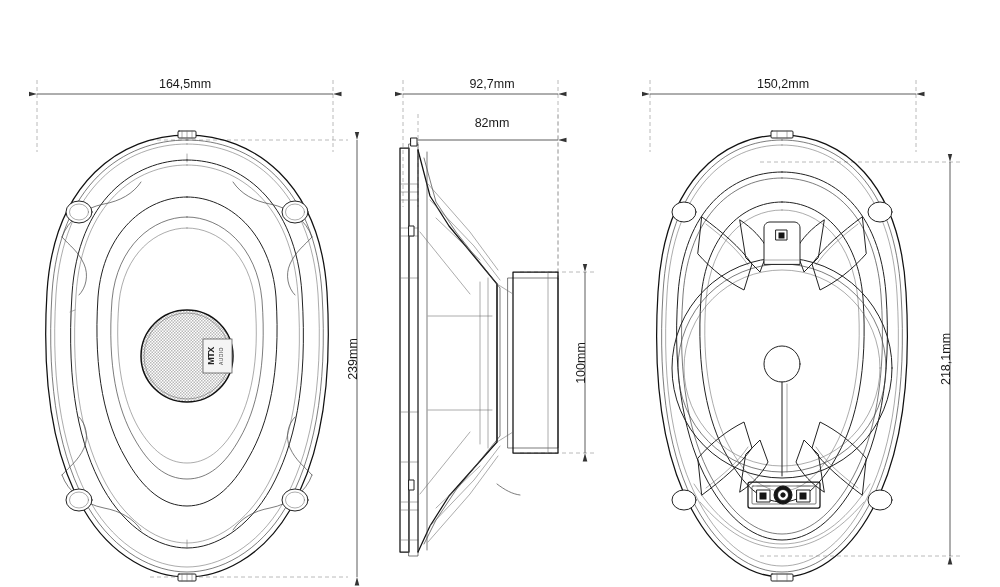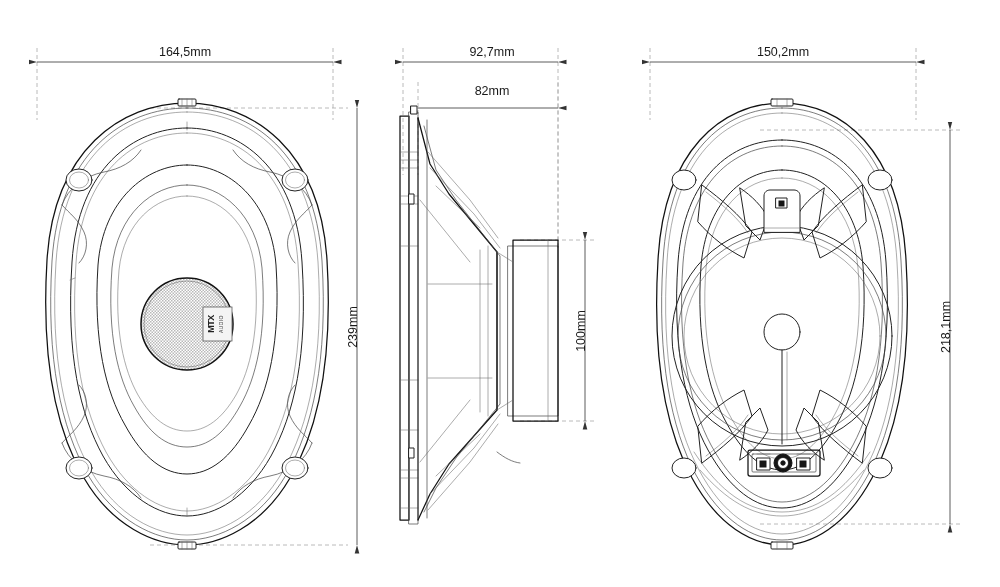--- a/index.html
+++ b/index.html
@@ -1,21 +1,21 @@
 <!DOCTYPE html>
 <html><head>
 <meta charset="utf-8">
 <style>
   html,body{margin:0;padding:0;background:#ffffff;}
   body{
     width:1000px;height:587px;position:relative;overflow:hidden;
     font-family:"Liberation Sans",sans-serif;
     color:#1a1a1a;
   }
-  #sheet{position:absolute;inset:0;}
+  #sheet{position:absolute;inset:0;margin-top:32px;}
   svg.drawing{position:absolute;top:0;left:0;width:1000px;height:587px;display:block;}
 
   .dimtext{
     font-family:"Liberation Sans",sans-serif;
     font-size:12.5px;
     fill:#1a1a1a;
     text-anchor:middle;
     dominant-baseline:alphabetic;
     white-space:pre;
   }

